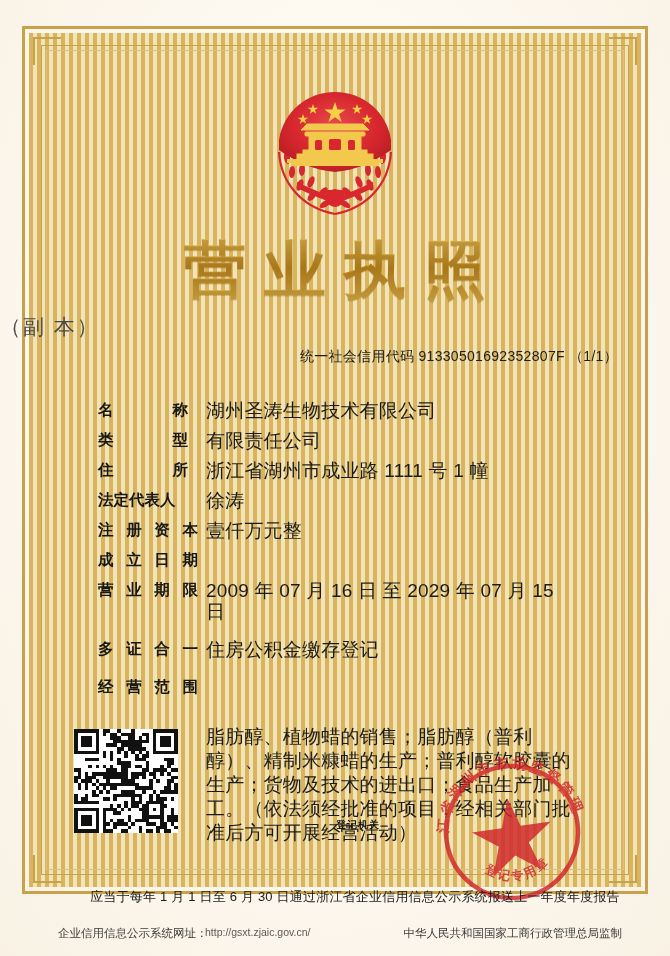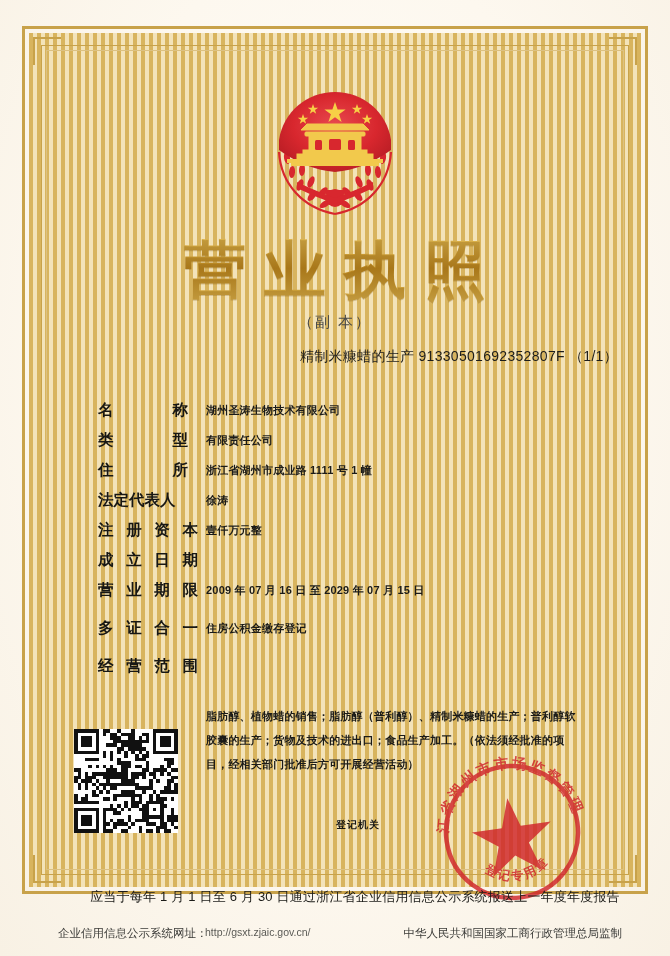--- a/index.html
+++ b/index.html
@@ -103,22 +103,22 @@
     -webkit-background-clip: text;
     background-clip: text;
     -webkit-text-fill-color: transparent;
     text-shadow: 0 1px 0 rgba(120,80,10,0.25);
   }
 
   .subtitle {
     position: absolute;
     left: 0; right: 0;
     top: 313px;
-    text-align: center;
-    font-size: 15px;
+    text-align: left;
+    font-size: 21px;
     color: #4a4a48;
     letter-spacing: 2px;
   }
 
   .credit-code {
     position: absolute;
     right: 52px;
     top: 348px;
     font-size: 14px;
     color: #1d1d1b;
@@ -154,25 +154,24 @@
     box-sizing: border-box;
   }
   .row .lbl.sp3 {
     display: flex;
     justify-content: space-between;
     padding-right: 8px;
     box-sizing: border-box;
   }
   .row .val {
     flex: 1;
-    font-size: 11px;
+    font-size: 19px;
     color: #1b1b18;
     line-height: 21px;
     letter-spacing: 0.2px;
-    font-weight: bold;
   }
   .row.gap-top { margin-top: 17px; }
   .row.scope .val { line-height: 24px; margin-top: 48px; }
 
   
   .qr {
     position: absolute;
     left: 74px;
     top: 729px;
     width: 104px;
@@ -338,21 +337,21 @@
           <rect x="24" y="77" width="88" height="3"></rect>
         </g>
       </g>
     </svg>
   </div>
 
   <div class="title">营业执照</div>
   <div class="subtitle">（副 本）</div>
 
   <div class="credit-code">
-    <span>精制米糠蜡的生产</span>
+    <span>统一社会信用代码</span>
     <span>91330501692352807F</span>
     <span>（1/1）</span>
   </div>
 
   <div class="fields">
     <div class="row">
       <div class="lbl sp2">
         <span>名</span>
         <span>称</span>
       </div>

